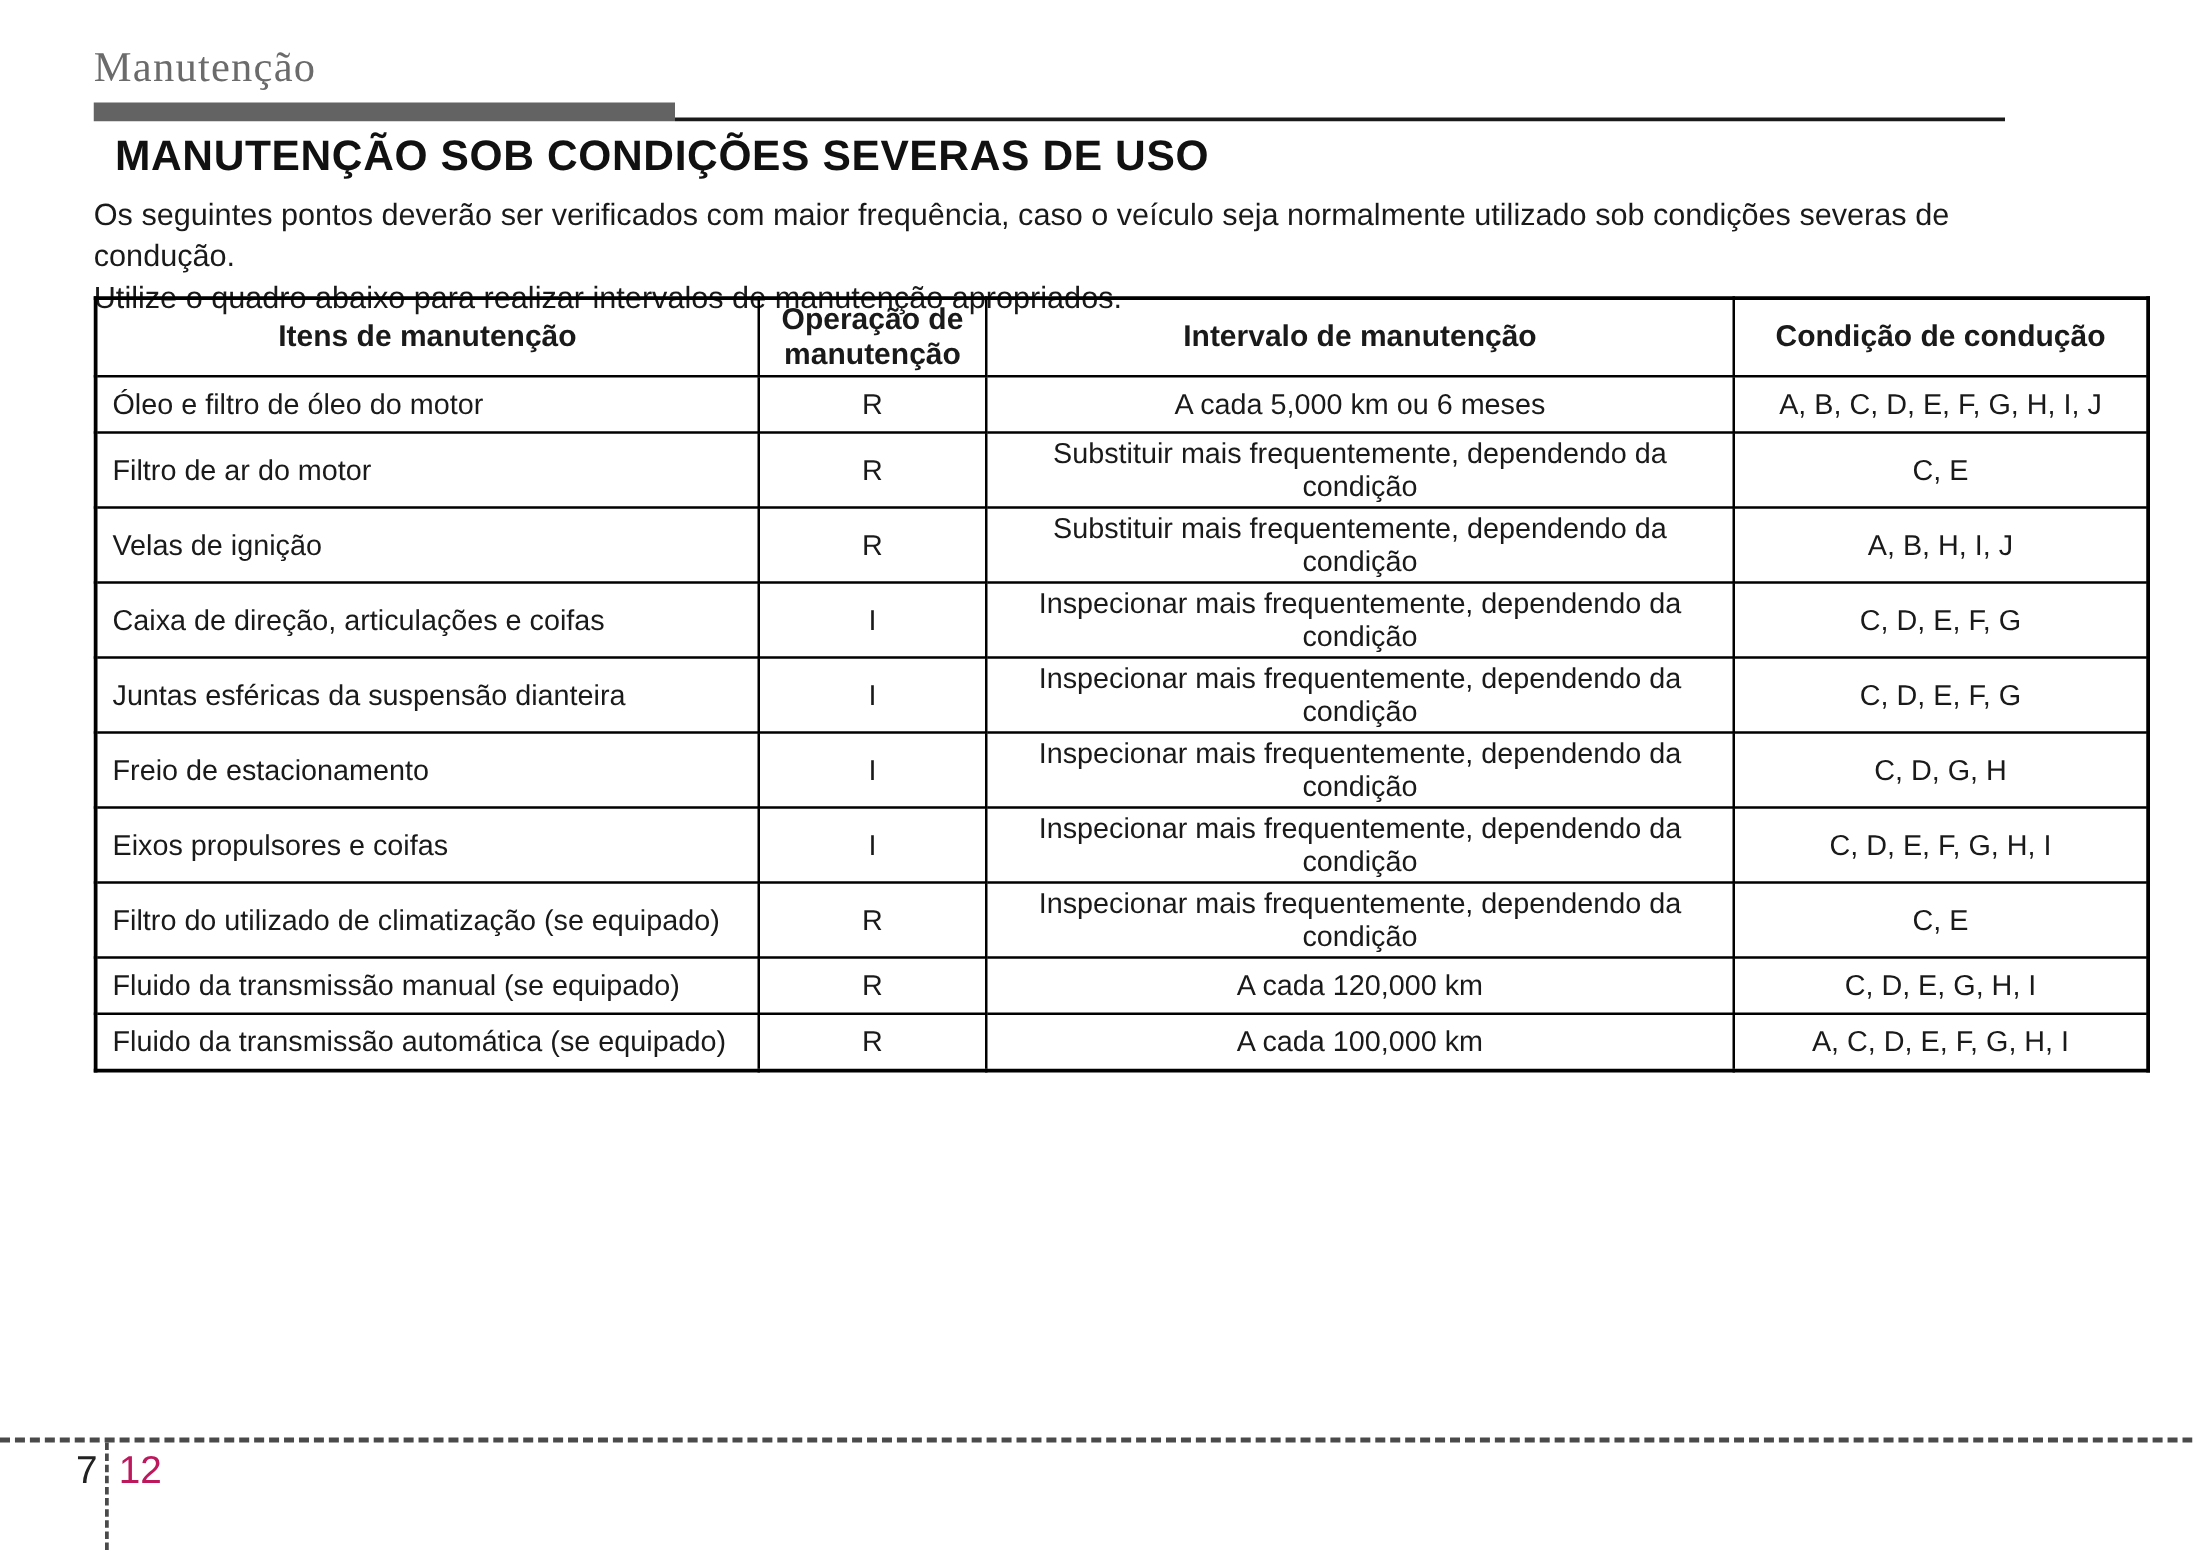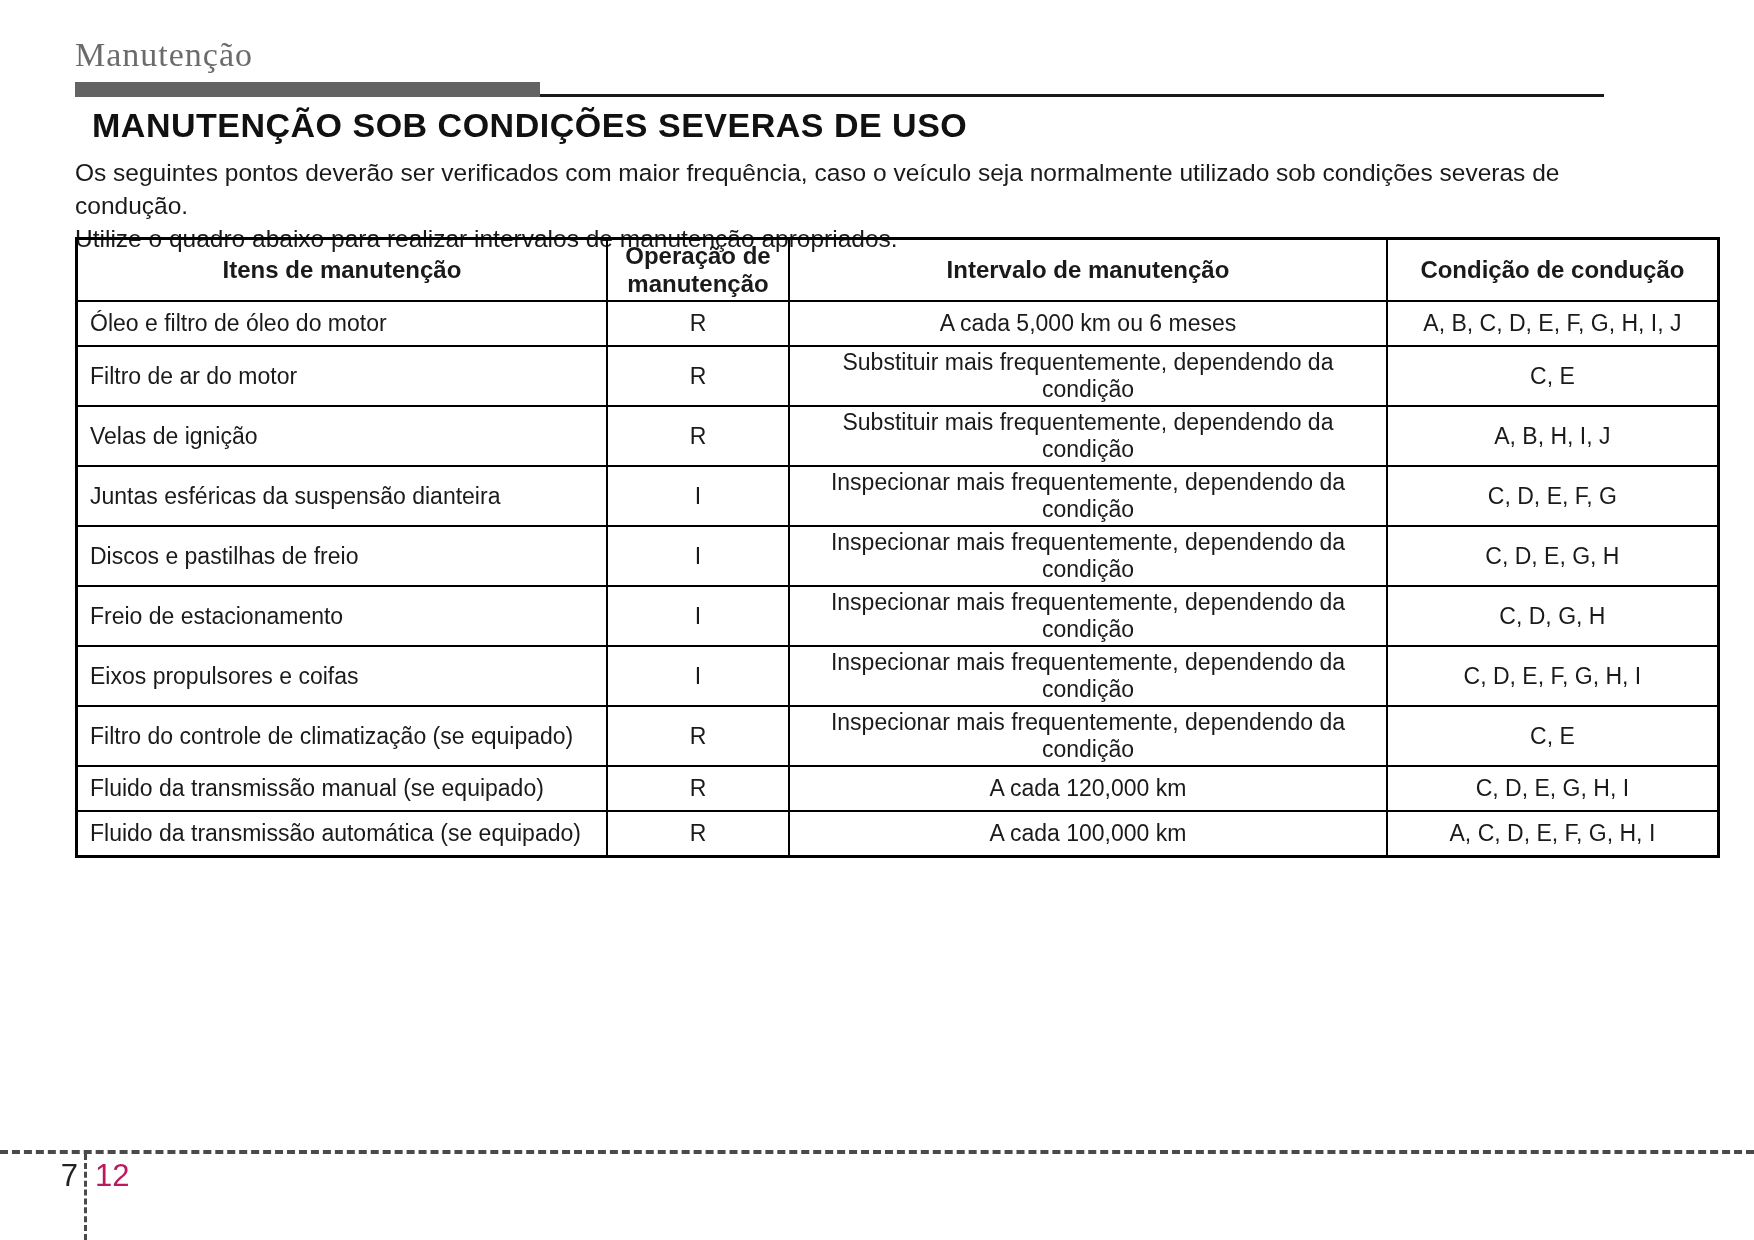--- a/index.html
+++ b/index.html
@@ -110,45 +110,45 @@
         <td>Substituir mais frequentemente, dependendo da condição</td>
         <td>C, E</td>
       </tr>
       <tr>
         <td>Velas de ignição</td>
         <td>R</td>
         <td>Substituir mais frequentemente, dependendo da condição</td>
         <td>A, B, H, I, J</td>
       </tr>
       <tr>
-        <td>Juntas esféricas da suspensão dianteira</td>
+        <td>Caixa de direção, articulações e coifas</td>
         <td>I</td>
         <td>Inspecionar mais frequentemente, dependendo da condição</td>
         <td>C, D, E, F, G</td>
       </tr>
       <tr>
-        <td>Discos e pastilhas de freio</td>
+        <td>Juntas esféricas da suspensão dianteira</td>
         <td>I</td>
         <td>Inspecionar mais frequentemente, dependendo da condição</td>
-        <td>C, D, E, G, H</td>
+        <td>C, D, E, F, G</td>
       </tr>
       <tr>
         <td>Freio de estacionamento</td>
         <td>I</td>
         <td>Inspecionar mais frequentemente, dependendo da condição</td>
         <td>C, D, G, H</td>
       </tr>
       <tr>
         <td>Eixos propulsores e coifas</td>
         <td>I</td>
         <td>Inspecionar mais frequentemente, dependendo da condição</td>
         <td>C, D, E, F, G, H, I</td>
       </tr>
       <tr>
-        <td>Filtro do controle de climatização (se equipado)</td>
+        <td>Filtro do utilizado de climatização (se equipado)</td>
         <td>R</td>
         <td>Inspecionar mais frequentemente, dependendo da condição</td>
         <td>C, E</td>
       </tr>
       <tr>
         <td>Fluido da transmissão manual (se equipado)</td>
         <td>R</td>
         <td>A cada 120,000 km</td>
         <td>C, D, E, G, H, I</td>
       </tr>

